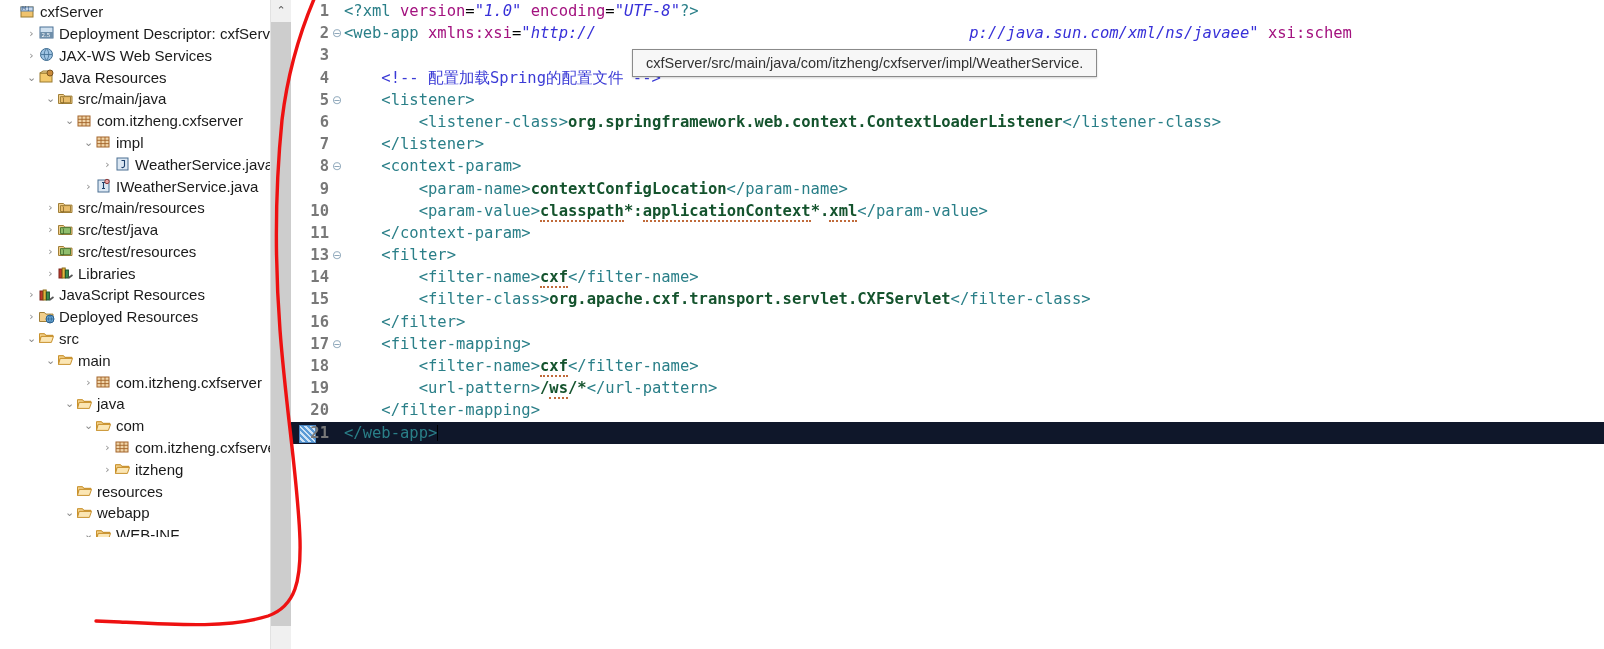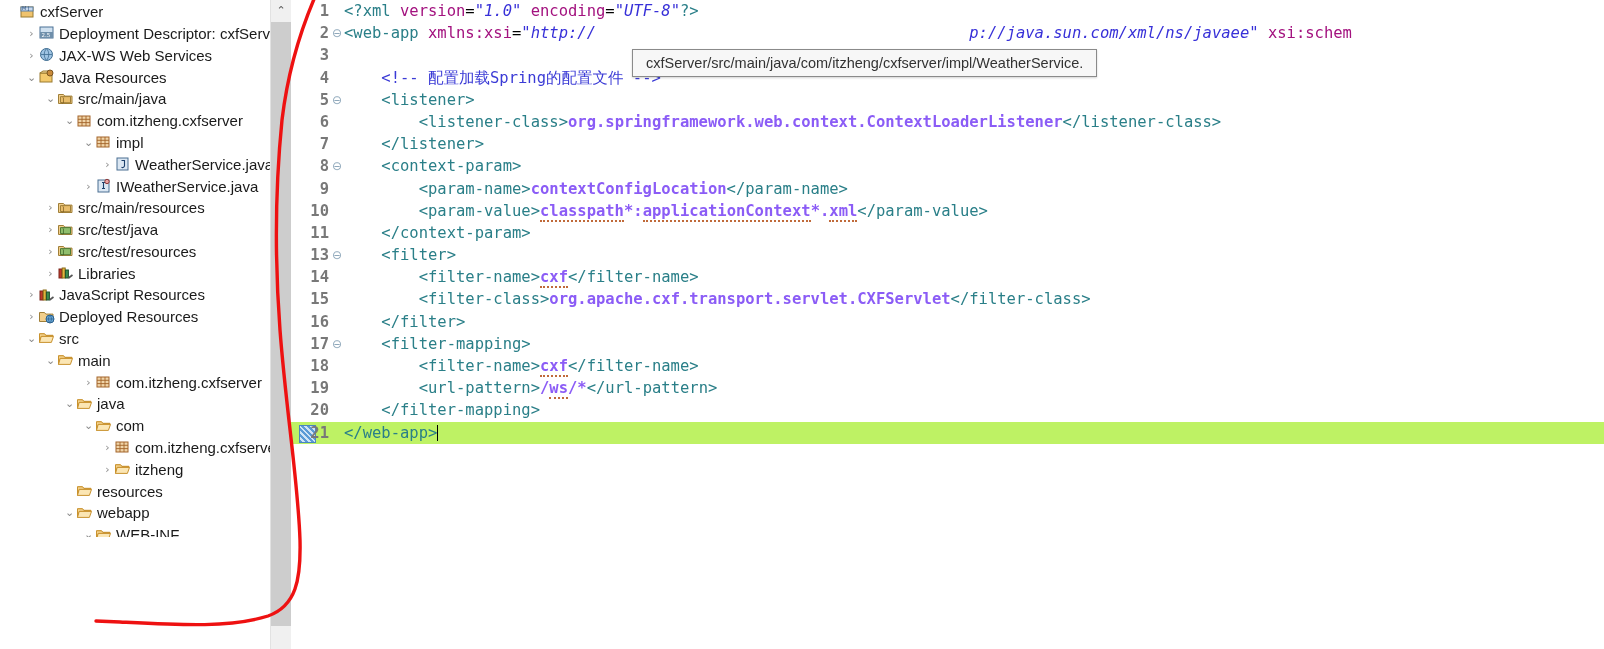--- a/index.html
+++ b/index.html
@@ -55,42 +55,42 @@
     border-right:1px solid #d4d4d4;
   }
   #gutter-strip{
     position:absolute;left:299px;top:0;width:7px;height:649px;background:#f6f6f6;
     border-right:1px solid #e4e4e4;
   }
   .code-line{
     position:relative;height:22.2px;line-height:22.2px;white-space:pre;
     font-family:"DejaVu Sans Mono",monospace;font-size:15.5px;
   }
-  .code-line.cur{background:#bef264;}
+  .code-line.cur{background:#0f172a;}
   .lnum{
     position:absolute;left:0;top:0;width:38px;text-align:right;
     color:#787878;font-family:"DejaVu Sans Mono",monospace;font-size:15.5px;
     font-weight:bold;
   }
   .fold{
     position:absolute;left:40px;top:0;width:12px;text-align:center;
     color:#8fa8bb;font-size:12px;font-family:"DejaVu Sans",sans-serif;
   }
   .ctext{position:absolute;left:53px;top:0;}
   .marker{
     position:absolute;left:8px;top:3px;width:15px;height:16px;
     background:
       repeating-linear-gradient(45deg,#5a9ad6 0 2px,#cfe3f5 2px 4px);
     border:1px solid #4a86c0;
   }
   
   .t{color:#2a7f88;}            
   .a{color:#a3127f;}            
   .s{color:#3730d8;font-style:italic;} 
-  .x{color:#8b5cf6;font-weight:bold;}  
+  .x{color:#14532d;font-weight:bold;}  
   .c{color:#3b3bd6;}            
   .eq{color:#000000;}
   .sq{
     border-bottom:2px dotted #c06a3a;
   }
   .caret{
     display:inline-block;width:1px;height:16px;background:#000;
     vertical-align:-3px;
   }
 

